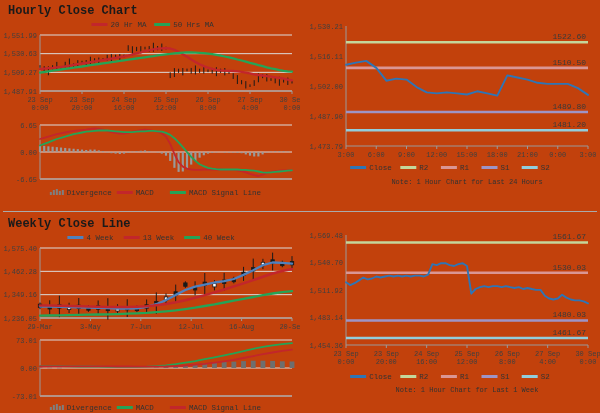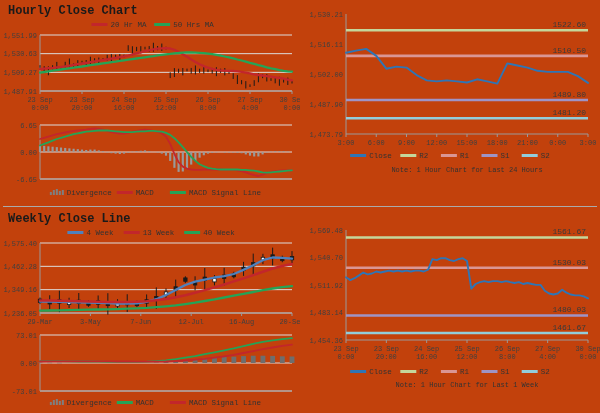--- a/index.html
+++ b/index.html
@@ -2,21 +2,21 @@
 <html><head>
 <meta charset="utf-8">
 <style>
   html,body{margin:0;padding:0;background:#fff;}
   .page{width:600px;height:413px;background:#c2410c;font-family:Liberation Mono, monospace;position:relative;overflow:hidden;}
   .section{display:flex;}
   .col{width:300px;}
   .col svg{display:block;}
   h2.chart-title{font-size:12px;font-weight:bold;color:#1a1a1a;margin:4px 0 0 8px;height:15px;line-height:15px;}
   .divider{border-top:1px solid #aaa;margin:1px 3px;}
-  .right-pad-h{padding-top:0;}
+  .right-pad-h{padding-top:12px;}
   .right-pad-w{padding-top:10px;}
 </style>
 </head>
 <body>
 
 <div class="page">
 
   <div class="section">
     <div class="col left">
       <h2 class="chart-title">Hourly Close Chart</h2>

